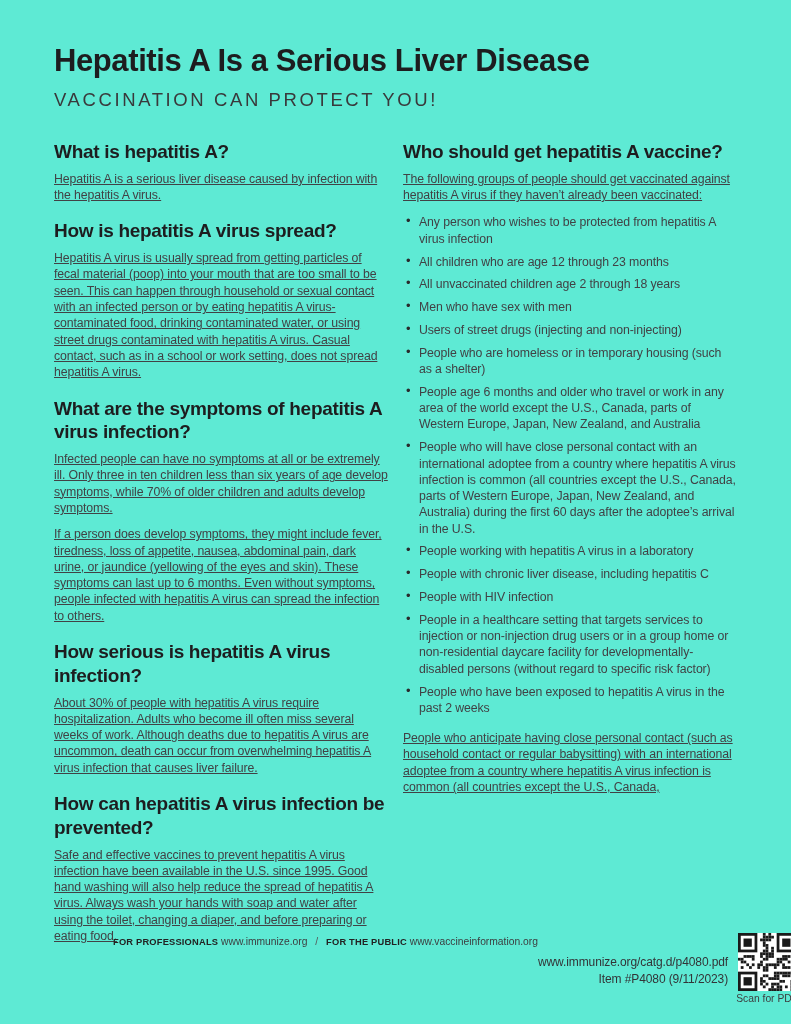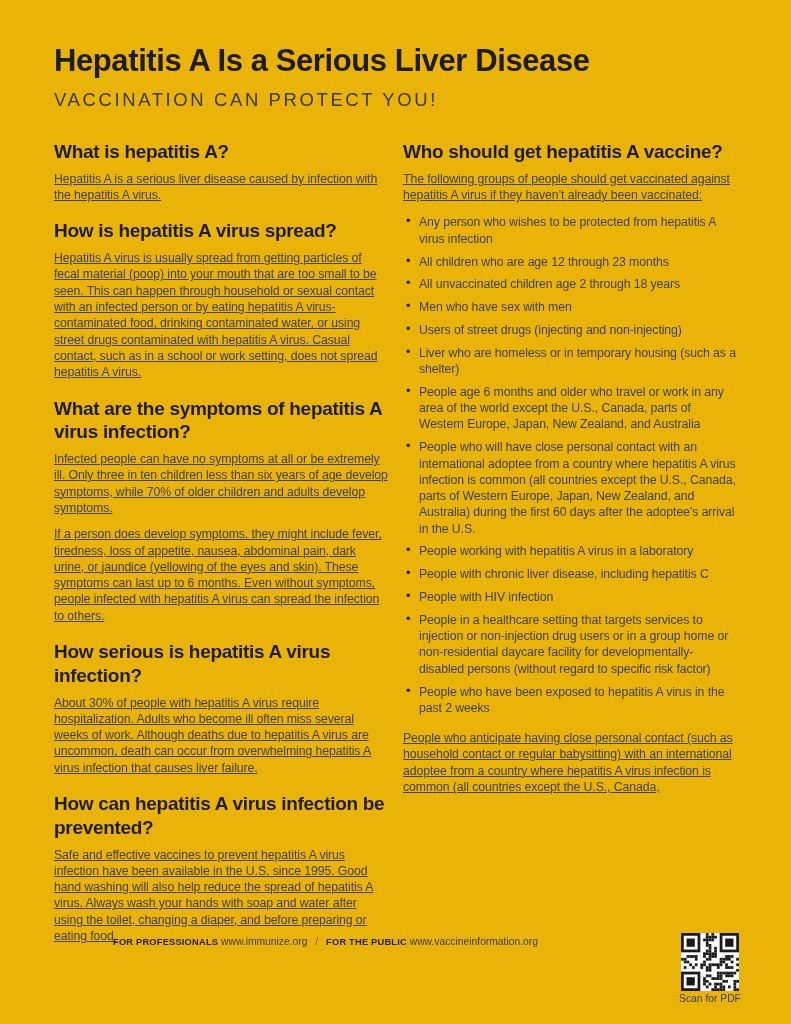--- a/index.html
+++ b/index.html
@@ -2,21 +2,21 @@
 <html><head>
 <meta charset="utf-8">
 <style>
   * { margin: 0; padding: 0; box-sizing: border-box; }
   html, body { background: #e8e8e8; }
   .page {
     position: relative;
     width: 791px;
     height: 1024px;
     margin: 0 auto;
-    background: #eab308;
+    background: #5eead4;
     font-family: "Liberation Sans", sans-serif;
     color: #3f4042;
     overflow: hidden;
     padding: 44px 54px 0 54px;
   }
   
   .doc-title {
     font-size: 31px;
     font-weight: 700;
     letter-spacing: -0.4px;
@@ -166,21 +166,21 @@
     <div class="col">
       <div class="section">
         <h3>Who should get hepatitis A vaccine?</h3>
         <p>The following groups of people should get vaccinated against hepatitis A virus if they haven’t already been vaccinated:</p>
         <ul>
           <li>Any person who wishes to be protected from hepatitis A virus infection</li>
           <li>All children who are age 12 through 23 months</li>
           <li>All unvaccinated children age 2 through 18 years</li>
           <li>Men who have sex with men</li>
           <li>Users of street drugs (injecting and non-injecting)</li>
-          <li>Liver who are homeless or in temporary housing (such as a shelter)</li>
+          <li>People who are homeless or in temporary housing (such as a shelter)</li>
           <li>People age 6 months and older who travel or work in any area of the world except the U.S., Canada, parts of Western Europe, Japan, New Zealand, and Australia</li>
           <li>People who will have close personal contact with an international adoptee from a country where hepatitis A virus infection is common (all countries except the U.S., Canada, parts of Western Europe, Japan, New Zealand, and Australia) during the first 60 days after the adoptee’s arrival in the U.S.</li>
           <li>People working with hepatitis A virus in a laboratory</li>
           <li>People with chronic liver disease, including hepatitis C</li>
           <li>People with HIV infection</li>
           <li>People in a healthcare setting that targets services to injection or non-injection drug users or in a group home or non-residential daycare facility for developmentally-disabled persons (without regard to specific risk factor)</li>
           <li>People who have been exposed to hepatitis A virus in the past 2 weeks</li>
         </ul>
       </div>
       <div class="section" style="margin-top:14px;">
@@ -195,20 +195,24 @@
       <div class="links-line">
         <span class="lbl">FOR PROFESSIONALS</span>
         <span>www.immunize.org</span>
         <span class="slash">/</span>
         <span class="lbl">FOR THE PUBLIC</span>
         <span>www.vaccineinformation.org</span>
       </div>
     </div>
 
     <div class="foot-right">
+      <div class="foot-urls">
+        <div>www.immunize.org/catg.d/p4080.pdf</div>
+        <div>Item #P4080 (9/11/2023)</div>
+      </div>
       <div class="qr-block">
         <svg id="qr" class="qr-code" viewBox="0 0 63 63">
             <rect x="0" y="0" width="63" height="63" fill="#fff"></rect>
             <rect x="27" y="0" width="3" height="3" fill="#1a1a1a"></rect>
             <rect x="33" y="0" width="3" height="3" fill="#1a1a1a"></rect>
             <rect x="27" y="3" width="3" height="3" fill="#1a1a1a"></rect>
             <rect x="30" y="3" width="3" height="3" fill="#1a1a1a"></rect>
             <rect x="33" y="3" width="3" height="3" fill="#1a1a1a"></rect>
             <rect x="36" y="3" width="3" height="3" fill="#1a1a1a"></rect>
             <rect x="24" y="6" width="3" height="3" fill="#1a1a1a"></rect>

